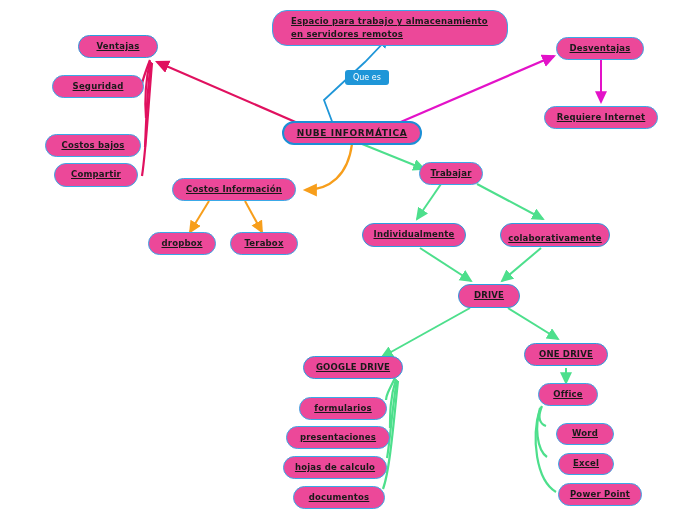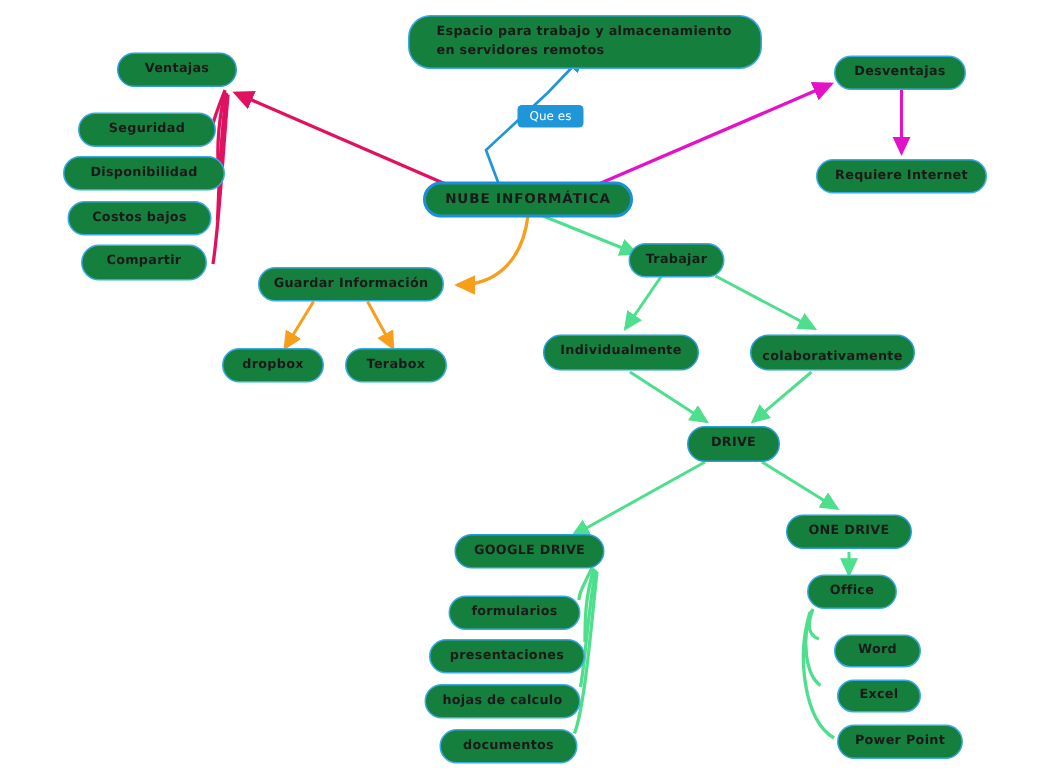--- a/index.html
+++ b/index.html
@@ -22,34 +22,35 @@
     position: absolute;
     left: 0;
     top: 0;
     width: 696px;
     height: 520px;
     pointer-events: none;
   }
   .node {
     position: absolute;
     box-sizing: border-box;
-    background: #15803d;
+    background: #ec4899;
     border: 1.6px solid #3aa9e8;
     border-radius: 13px;
     display: flex;
     align-items: center;
     justify-content: center;
     text-align: center;
     color: #1a1a1a;
     font-weight: bold;
     font-size: 8.5px;
     letter-spacing: 0.2px;
     line-height: 1.35;
     padding: 2px 6px;
     z-index: 5;
+    text-decoration: underline;
   }
   .node.central {
     border: 2px solid #1c8fd6;
     border-radius: 14px;
     font-size: 9px;
     letter-spacing: 0.6px;
   }
   .node.wide {
     border-radius: 15px;
     font-size: 8.5px;
@@ -152,42 +153,39 @@
   </div>
 
   <div class="node strong" style="left:78px; top:35px; width:80px; height:23px;">
     <span>Ventajas</span>
   </div>
 
   <div class="node" style="left:52px; top:75px; width:92px; height:23px;">
     <span>Seguridad</span>
   </div>
 
-  <div class="node" style="left:42px; top:104px; width:108px; height:23px;">
-    <span>Disponibilidad</span>
-  </div>
 
   <div class="node" style="left:45px; top:134px; width:96px; height:23px;">
     <span>Costos bajos</span>
   </div>
 
   <div class="node" style="left:54px; top:163px; width:84px; height:24px;">
     <span>Compartir</span>
   </div>
 
   <div class="node" style="left:556px; top:37px; width:88px; height:23px;">
     <span>Desventajas</span>
   </div>
 
   <div class="node" style="left:544px; top:106px; width:114px; height:23px;">
     <span>Requiere Internet</span>
   </div>
 
   <div class="node" style="left:172px; top:178px; width:124px; height:23px;">
-    <span>Guardar Información</span>
+    <span>Costos Información</span>
   </div>
 
   <div class="node" style="left:148px; top:232px; width:68px; height:23px;">
     <span>dropbox</span>
   </div>
 
   <div class="node" style="left:230px; top:232px; width:68px; height:23px;">
     <span>Terabox</span>
   </div>
 

